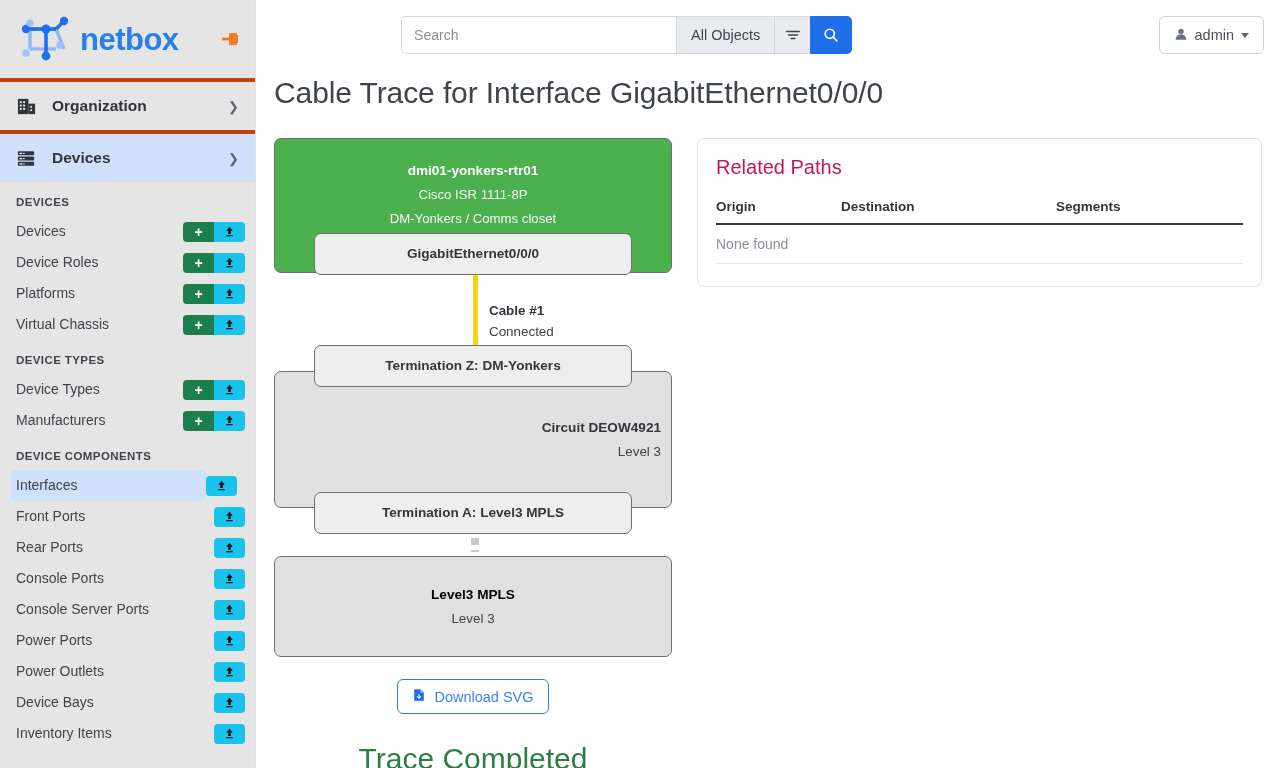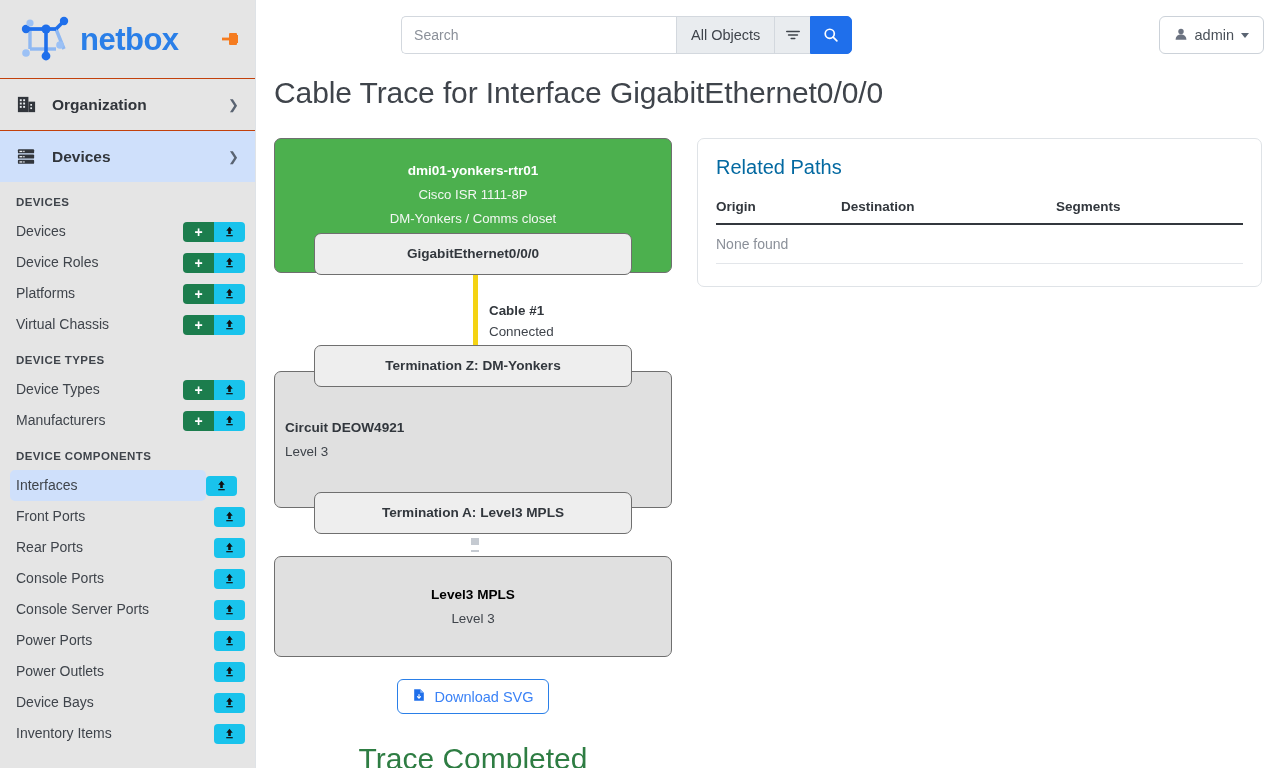--- a/index.html
+++ b/index.html
@@ -29,21 +29,21 @@
   .brand-word {
     font-size: 31px; font-weight: 700; color: #2a7fe8;
     letter-spacing: -0.5px; margin-left: 6px; line-height: 1;
   }
   .pin-icon { margin-left: auto; width: 20px; height: 20px; }
 
   .nav-group {
     display: flex; align-items: center;
     height: 52px; padding: 0 16px;
     cursor: pointer;
-    border-top: 1px solid #c2410c;
+    border-top: 4px solid #c2410c;
     text-align: center;
   }
   .nav-group.active { background: #cfe0fb; }
   .nav-group-icon { width: 26px; flex: 0 0 26px; display: flex; align-items: center; }
   .nav-group-label {
     font-size: 15.5px; font-weight: 700; color: #31353b;
     margin-left: 10px;
   }
   .nav-chevron { margin-left: auto; color: #5a6472; font-size: 13px; line-height: 1; }
 
@@ -143,21 +143,21 @@
     position: absolute; left: 199px; top: 0; width: 5px; height: 96px;
     background: #f4d313;
   }
   .cable-label { position: absolute; left: 215px; top: 28px; text-align: left; }
   .cable-label .cl-title { font-size: 13.4px; font-weight: 700; color: #32373d; }
   .cable-label .cl-line { font-size: 13.4px; color: #3f444b; margin-top: 6px; }
 
   .circuit-stack { position: relative; }
   .circuit-body {
     background: #e0e0e0; border: 1px solid #6f6f6f; border-radius: 7px;
-    padding: 48px 10px 48px 10px; text-align: left;
+    padding: 48px 10px 48px 10px; text-align: right;
   }
   .circuit-body .n-title { font-size: 13.6px; font-weight: 700; color: #32373d; }
   .circuit-body .n-sub { font-size: 13.4px; color: #3f444b; margin-top: 9px; }
   .term-over-top { position: absolute; top: -26px; left: 40px; z-index: 3; }
   .term-over-bot { position: absolute; bottom: -26px; left: 40px; z-index: 3; }
 
   .dashed-zone { height: 48px; position: relative; }
   .dashed-line {
     position: absolute; left: 197px; top: 6px; width: 8px; height: 38px;
     background-image: linear-gradient(#c5cad1 60%, rgba(0,0,0,0) 0%);
@@ -181,21 +181,21 @@
     text-align: center; margin-top: 28px;
     font-size: 30px; color: #2e7d43; font-weight: 400;
   }
 
   
   .side-col { flex: 1 1 auto; padding-left: 25px; }
   .card {
     border: 1px solid #dfe3e7; border-radius: 7px; background: #fff;
     padding: 17px 18px 22px 18px;
   }
-  .card-title { font-size: 20px; color: #0369a1; font-weight: 400; margin-bottom: 20px; }
+  .card-title { font-size: 20px; color: #be185d; font-weight: 400; margin-bottom: 20px; }
   table.paths { width: 100%; border-collapse: collapse; }
   table.paths th {
     text-align: left; font-size: 13.5px; font-weight: 700; color: #32373d;
     padding-bottom: 9px; border-bottom: 2px solid #32373d;
   }
   table.paths td {
     font-size: 14px; color: #8b9099; padding: 11px 0;
     border-bottom: 1px solid #e3e6ea;
   }
 </style>

